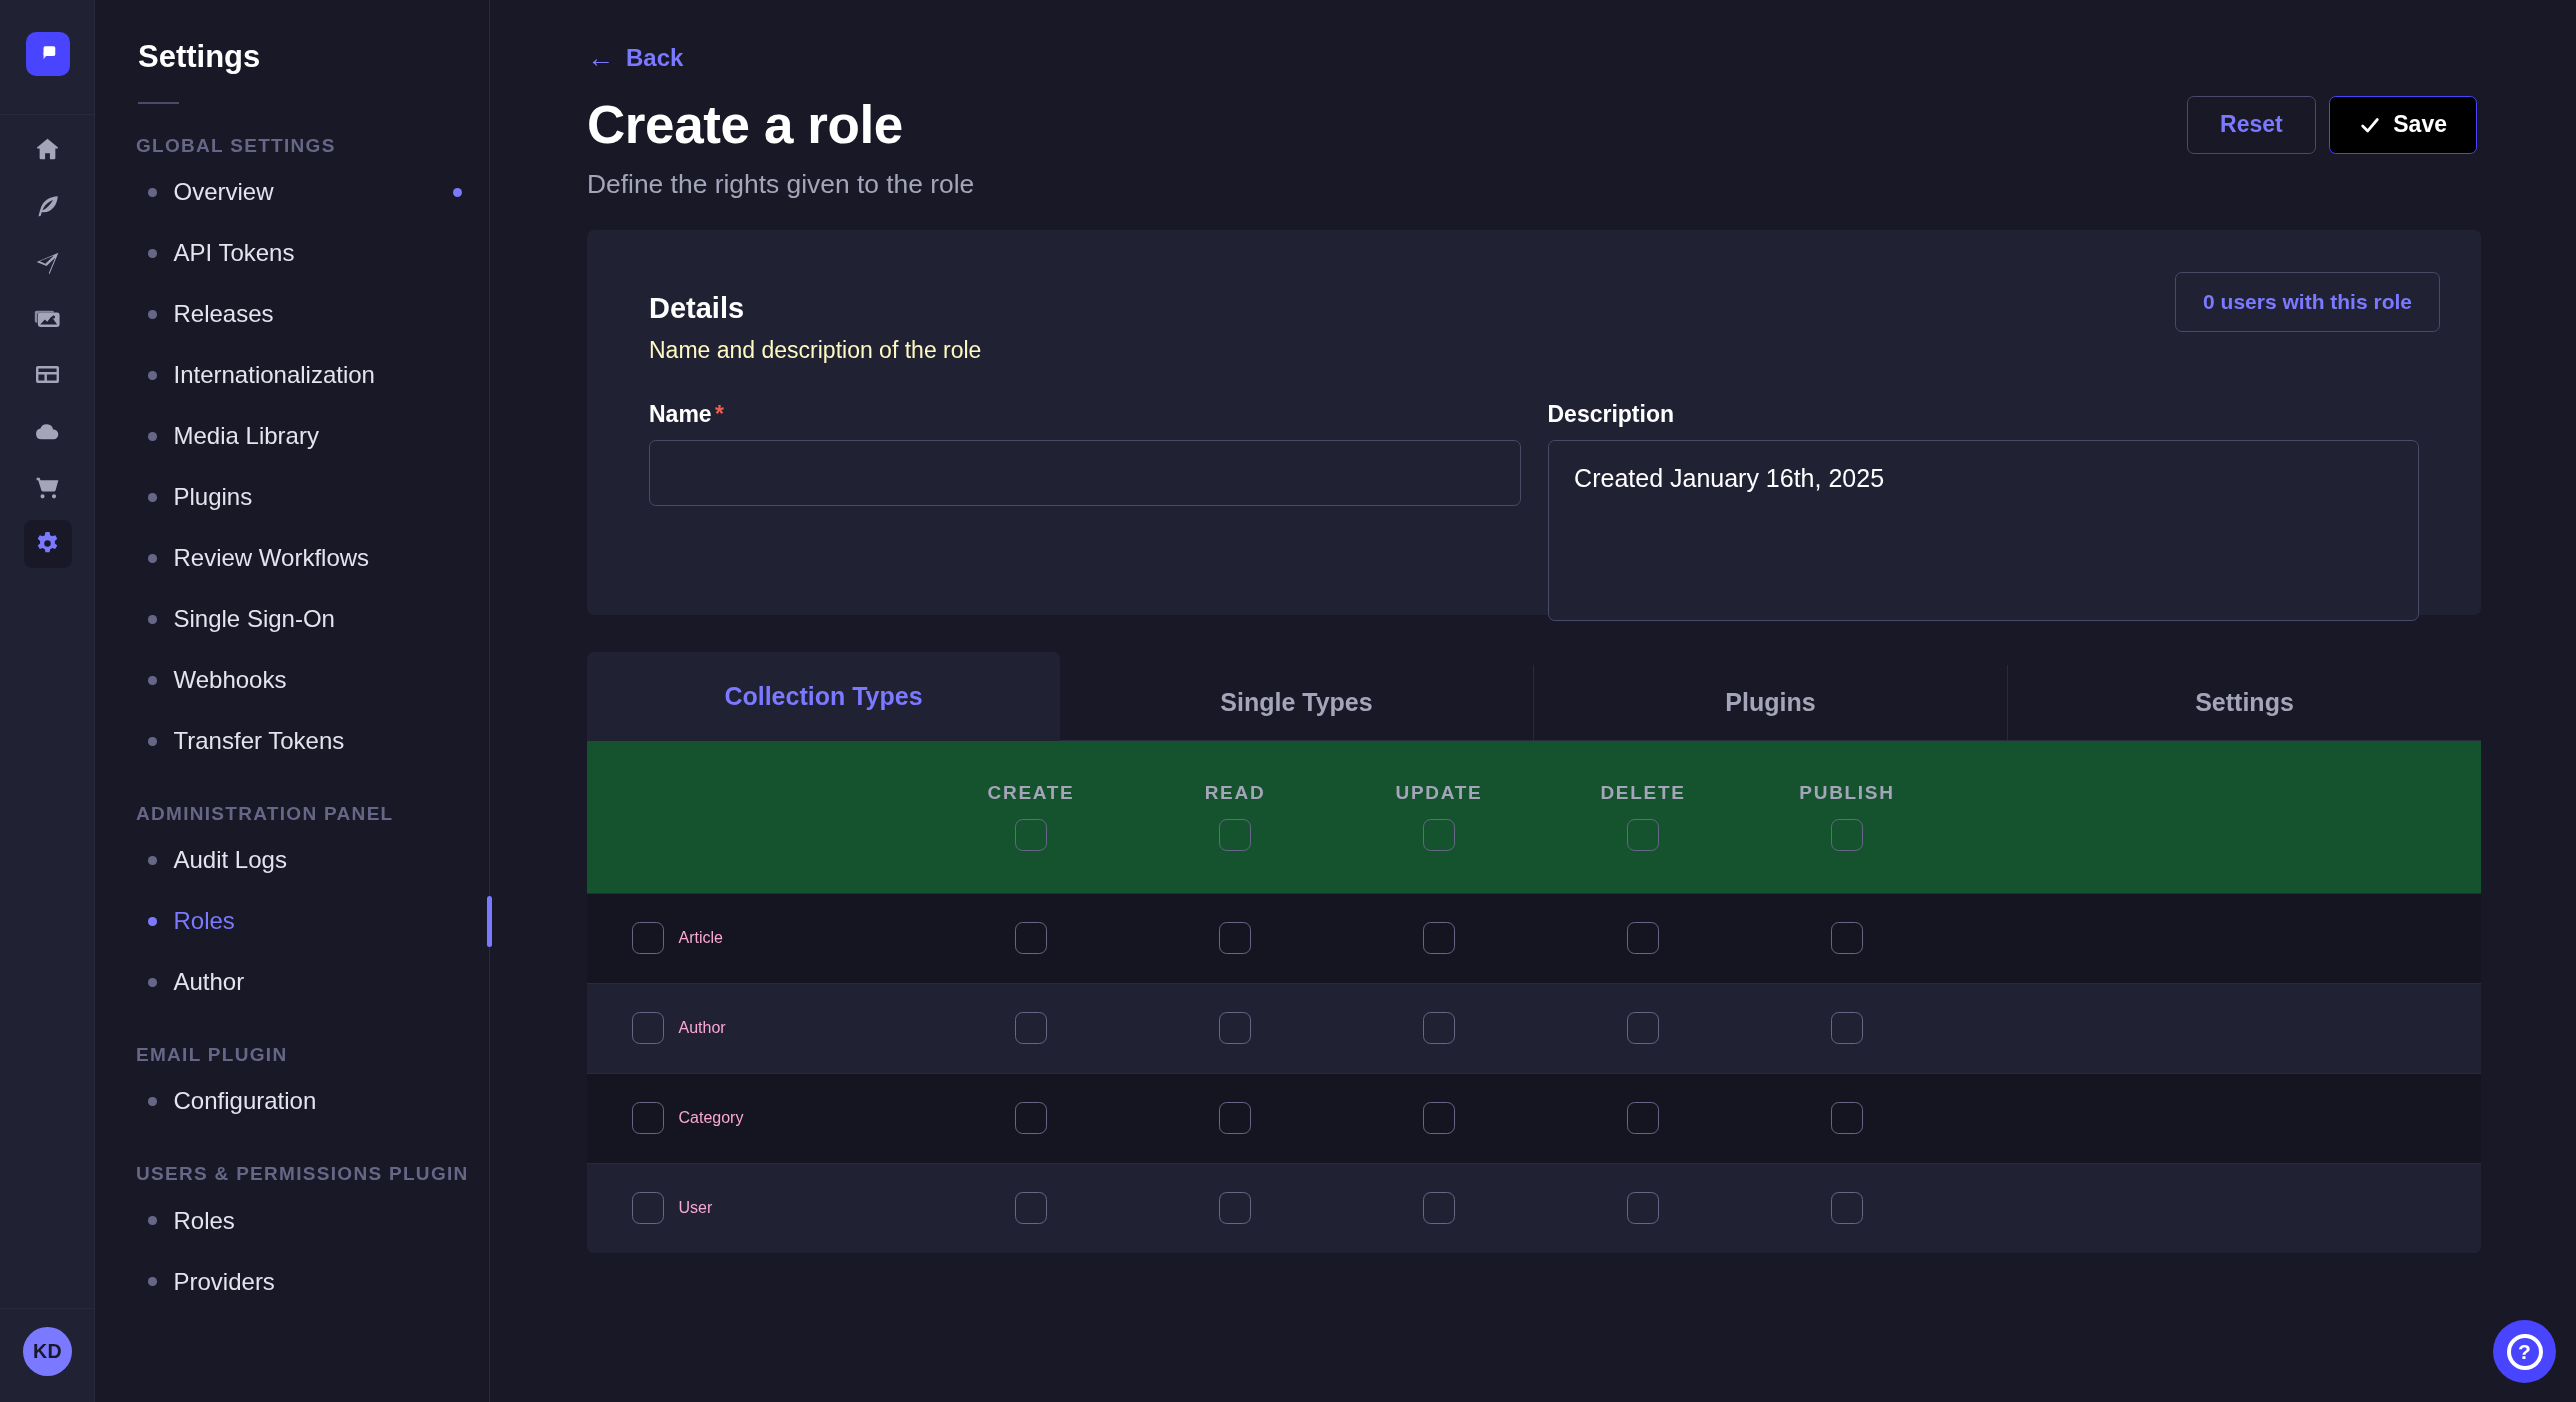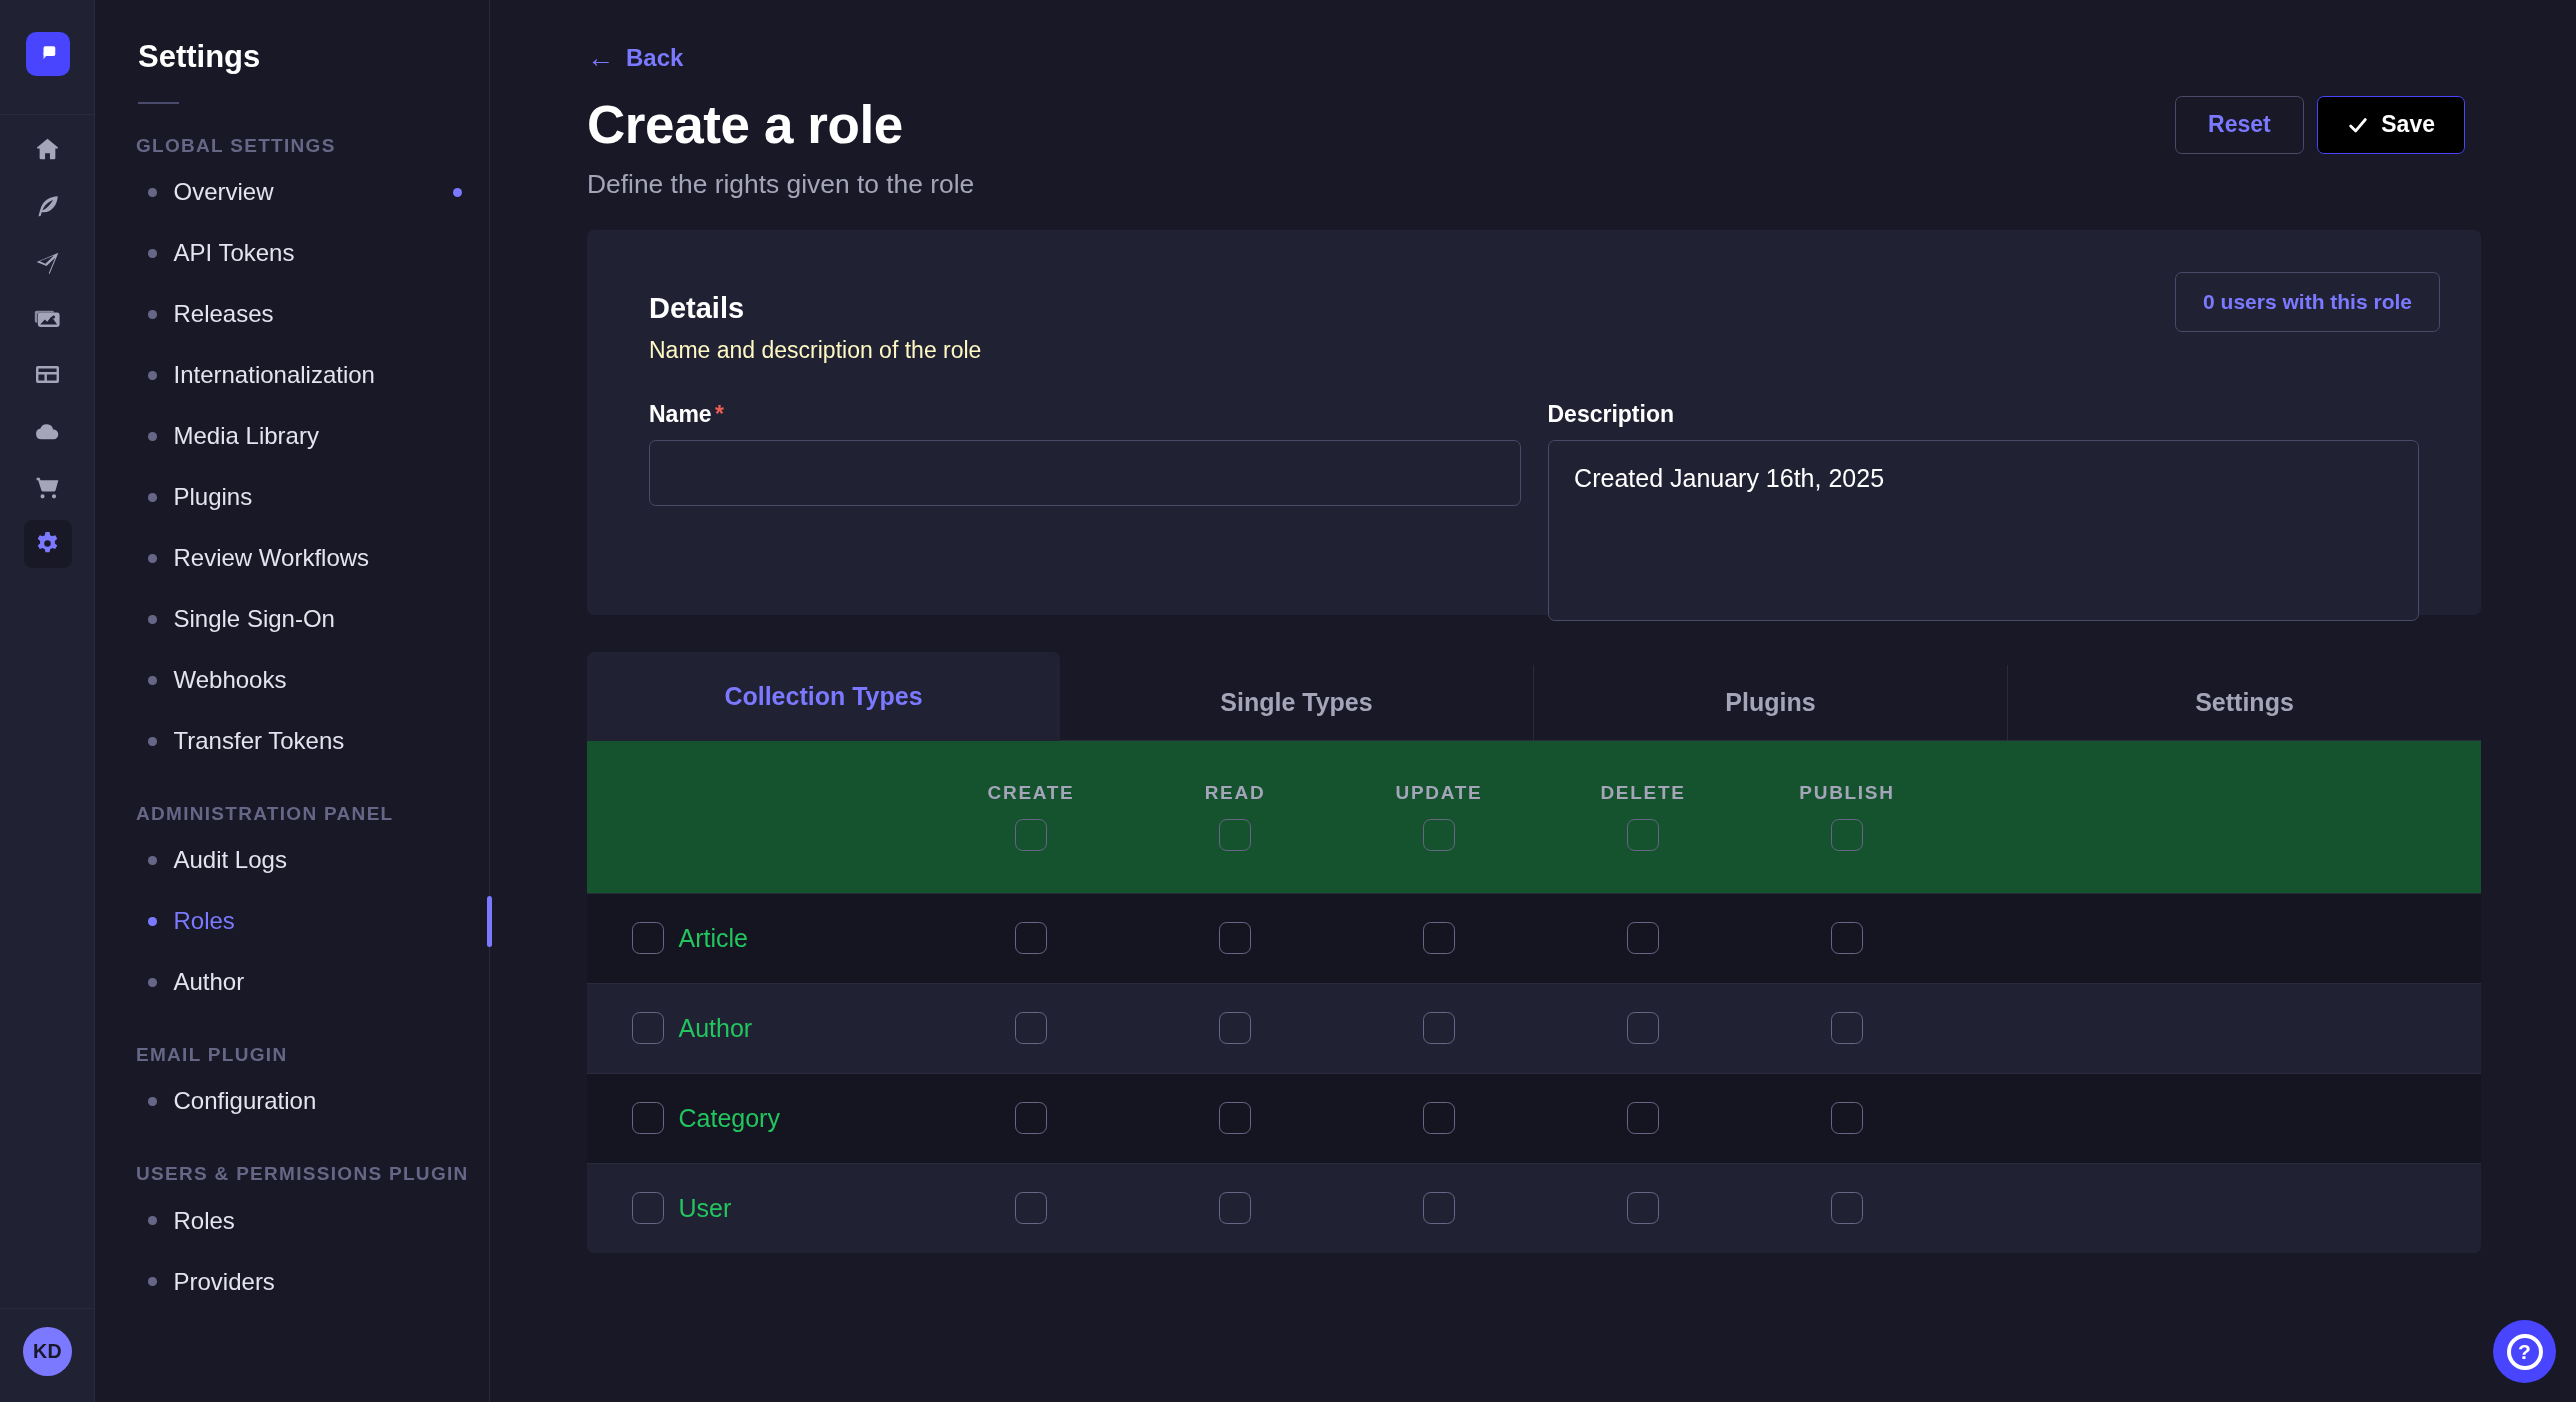--- a/index.html
+++ b/index.html
@@ -39,21 +39,21 @@
                 background:#7b79ff; }
 
   
   .main { position:absolute; left:492px; top:0; right:0; bottom:0; padding:0 95px; }
   .back-row { margin-top:44px; display:flex; align-items:center; gap:12px; color:#7b79ff;
               font-size:24px; font-weight:600; cursor:pointer; width:max-content; }
   .back-arrow { font-size:27px; line-height:1; }
   .page-head { position:relative; margin-top:22px; }
   .page-title { font-size:53px; font-weight:700; color:#ffffff; letter-spacing:-0.4px; }
   .page-subtitle { margin-top:13.6px; font-size:26.4px; color:#a5a5ba; }
-  .head-actions { position:absolute; right:16px; top:1.7px; display:flex; gap:13.6px; }
+  .head-actions { position:absolute; right:4px; top:1.7px; display:flex; gap:13.6px; }
   .btn { height:58px; border-radius:6.8px; font-size:23px; font-weight:600; display:flex;
          align-items:center; justify-content:center; cursor:pointer; }
   .btn-reset { padding:0 32px; border:0.9px solid #4a4a6a; color:#7b79ff; background:transparent; }
   .btn-save { padding:0 29px; background:#000000; color:#ffffff; gap:12px; border:0.9px solid #4945ff; }
   .btn-save svg { width:22px; height:22px; }
 
   
   .card { margin-top:30px; background:#212134; border-radius:6.8px; padding:62px; position:relative;
           height:385px; }
   .card-title { font-size:29px; font-weight:700; color:#ffffff; }
@@ -86,21 +86,21 @@
   .col { width:204px; flex:none; display:flex; align-items:center; justify-content:center; }
   .perm-head { height:152px; background:#14532d; }
   .head-labels { display:flex; padding-top:41px; }
   .head-labels .col { font-size:19px; font-weight:700; letter-spacing:1.7px; color:#a5a5ba; }
   .head-checks { display:flex; margin-top:15.3px; }
   .cb { width:32px; height:32px; border:1.7px solid #666687; border-radius:7.7px; background:transparent;
         cursor:pointer; flex:none; }
   .perm-row { height:90px; display:flex; align-items:center; border-top:0.9px solid #2a2a3d; }
   .perm-row.odd  { background:#151521; }
   .perm-row.even { background:#212134; }
-  .row-label { font-size:25px; color:#22c55e; }
+  .row-label { font-size:16px; color:#f9a8d4; }
 
   
   .help-fab { position:absolute; left:2493px; top:1320px; width:63px; height:63px; border-radius:50%;
               background:#4945ff; display:flex; align-items:center; justify-content:center; cursor:pointer; }
   .help-ring { width:36px; height:36px; border:4.3px solid #ffffff; border-radius:50%; color:#ffffff;
                font-size:21px; font-weight:700; display:flex; align-items:center; justify-content:center; }
 </style>
 </head>
 <body>
 

